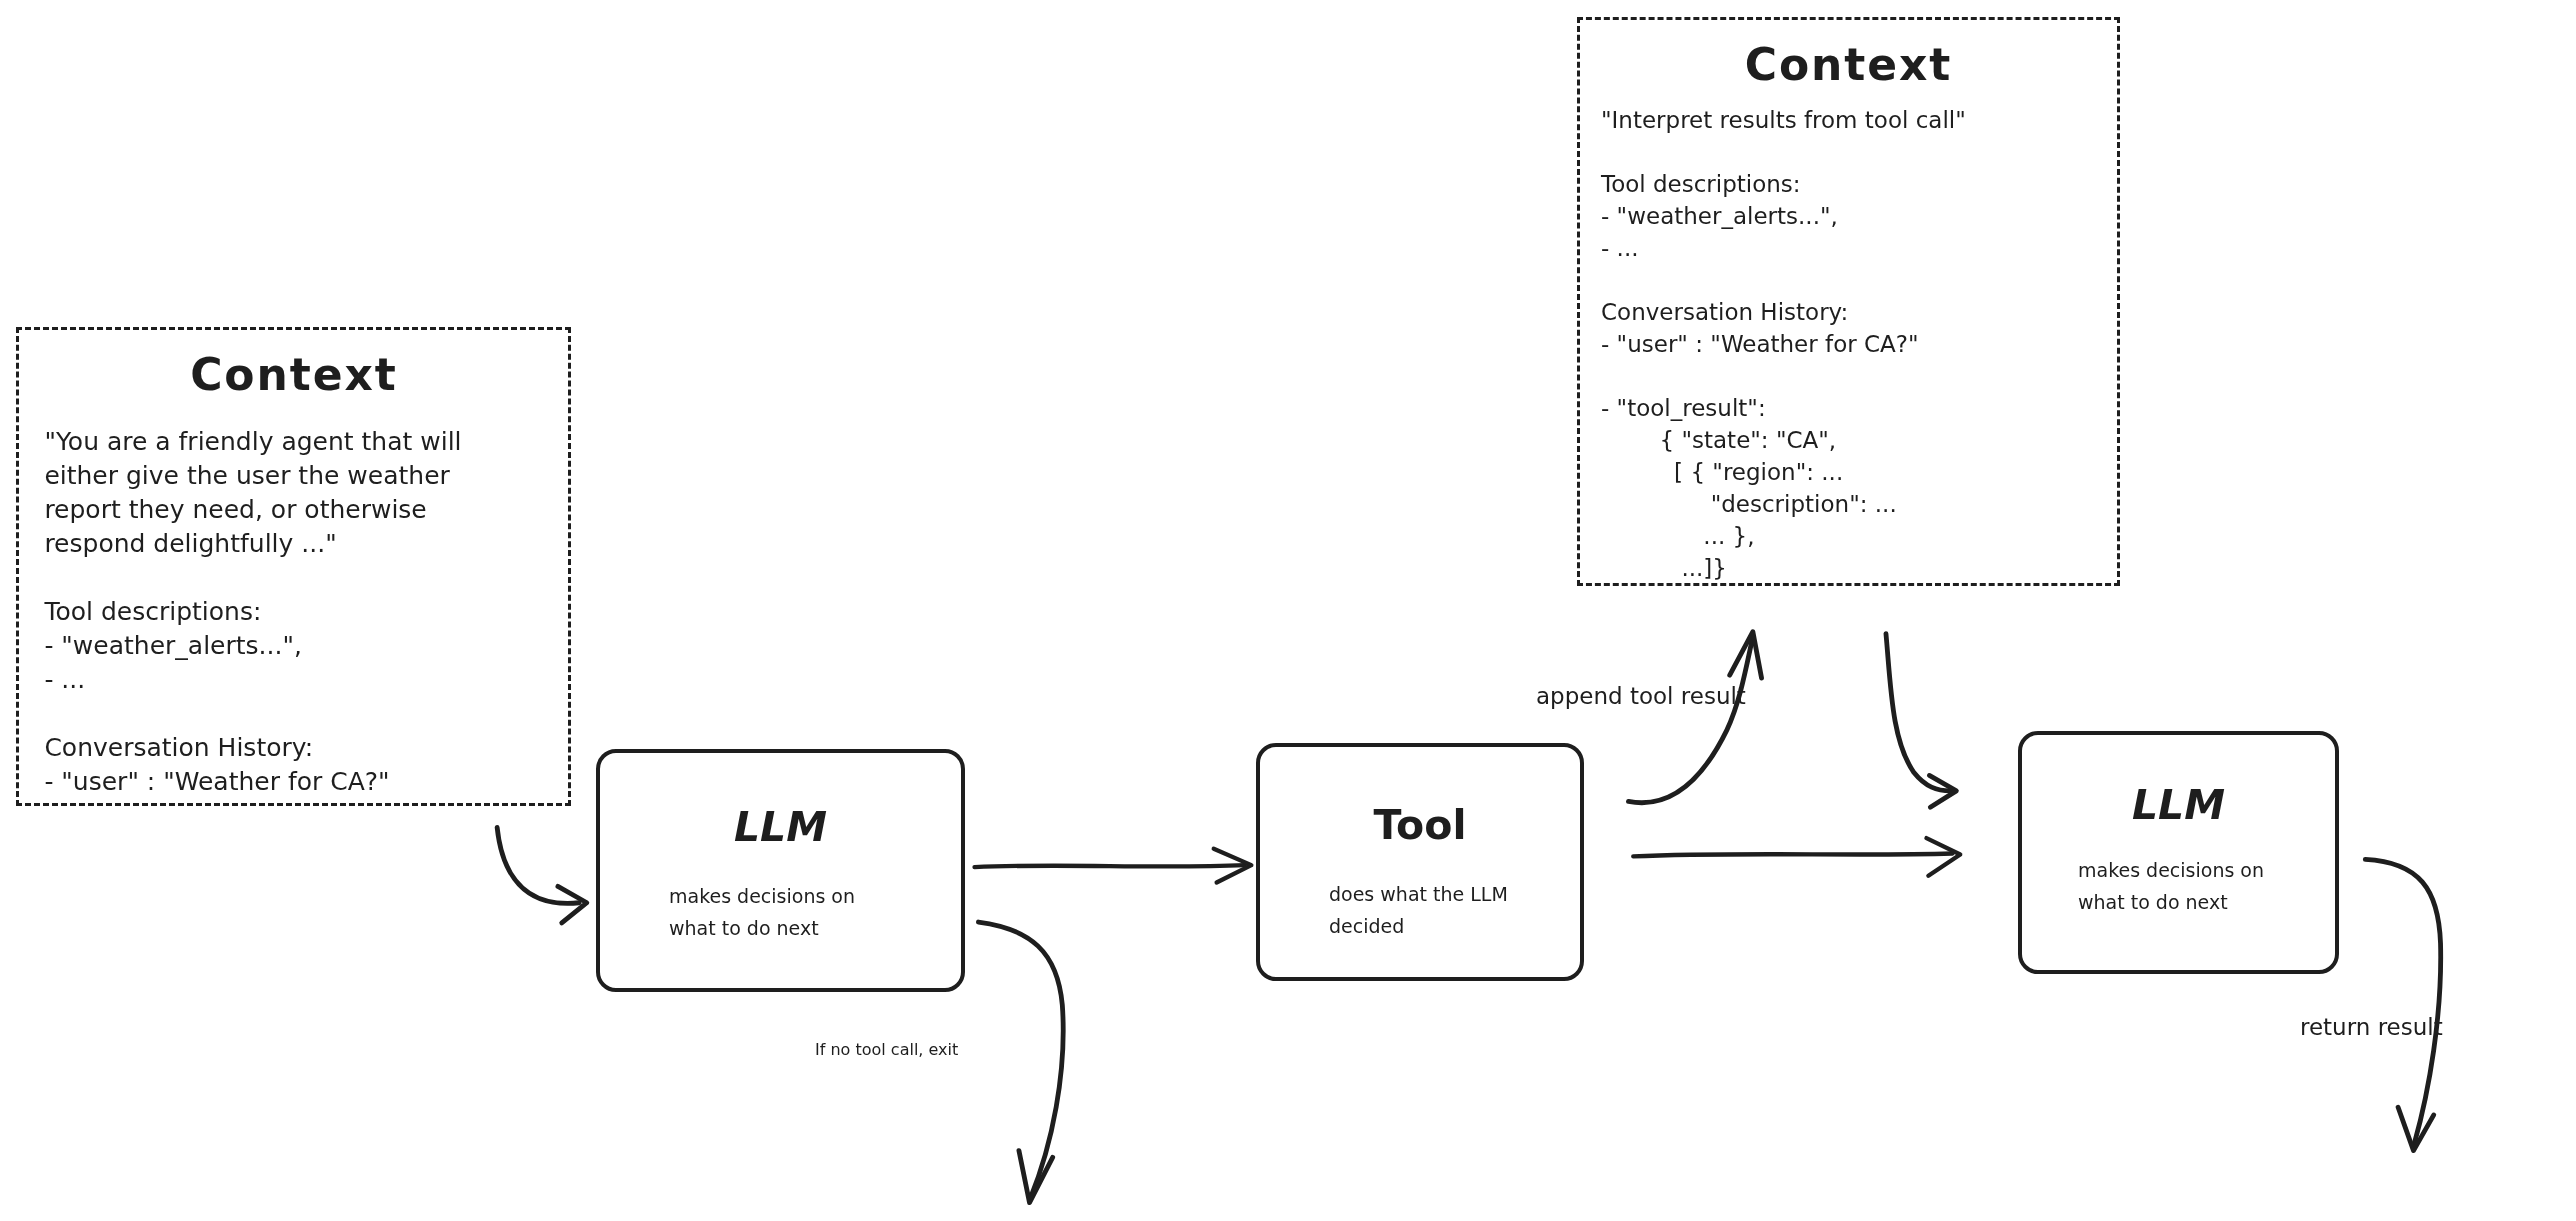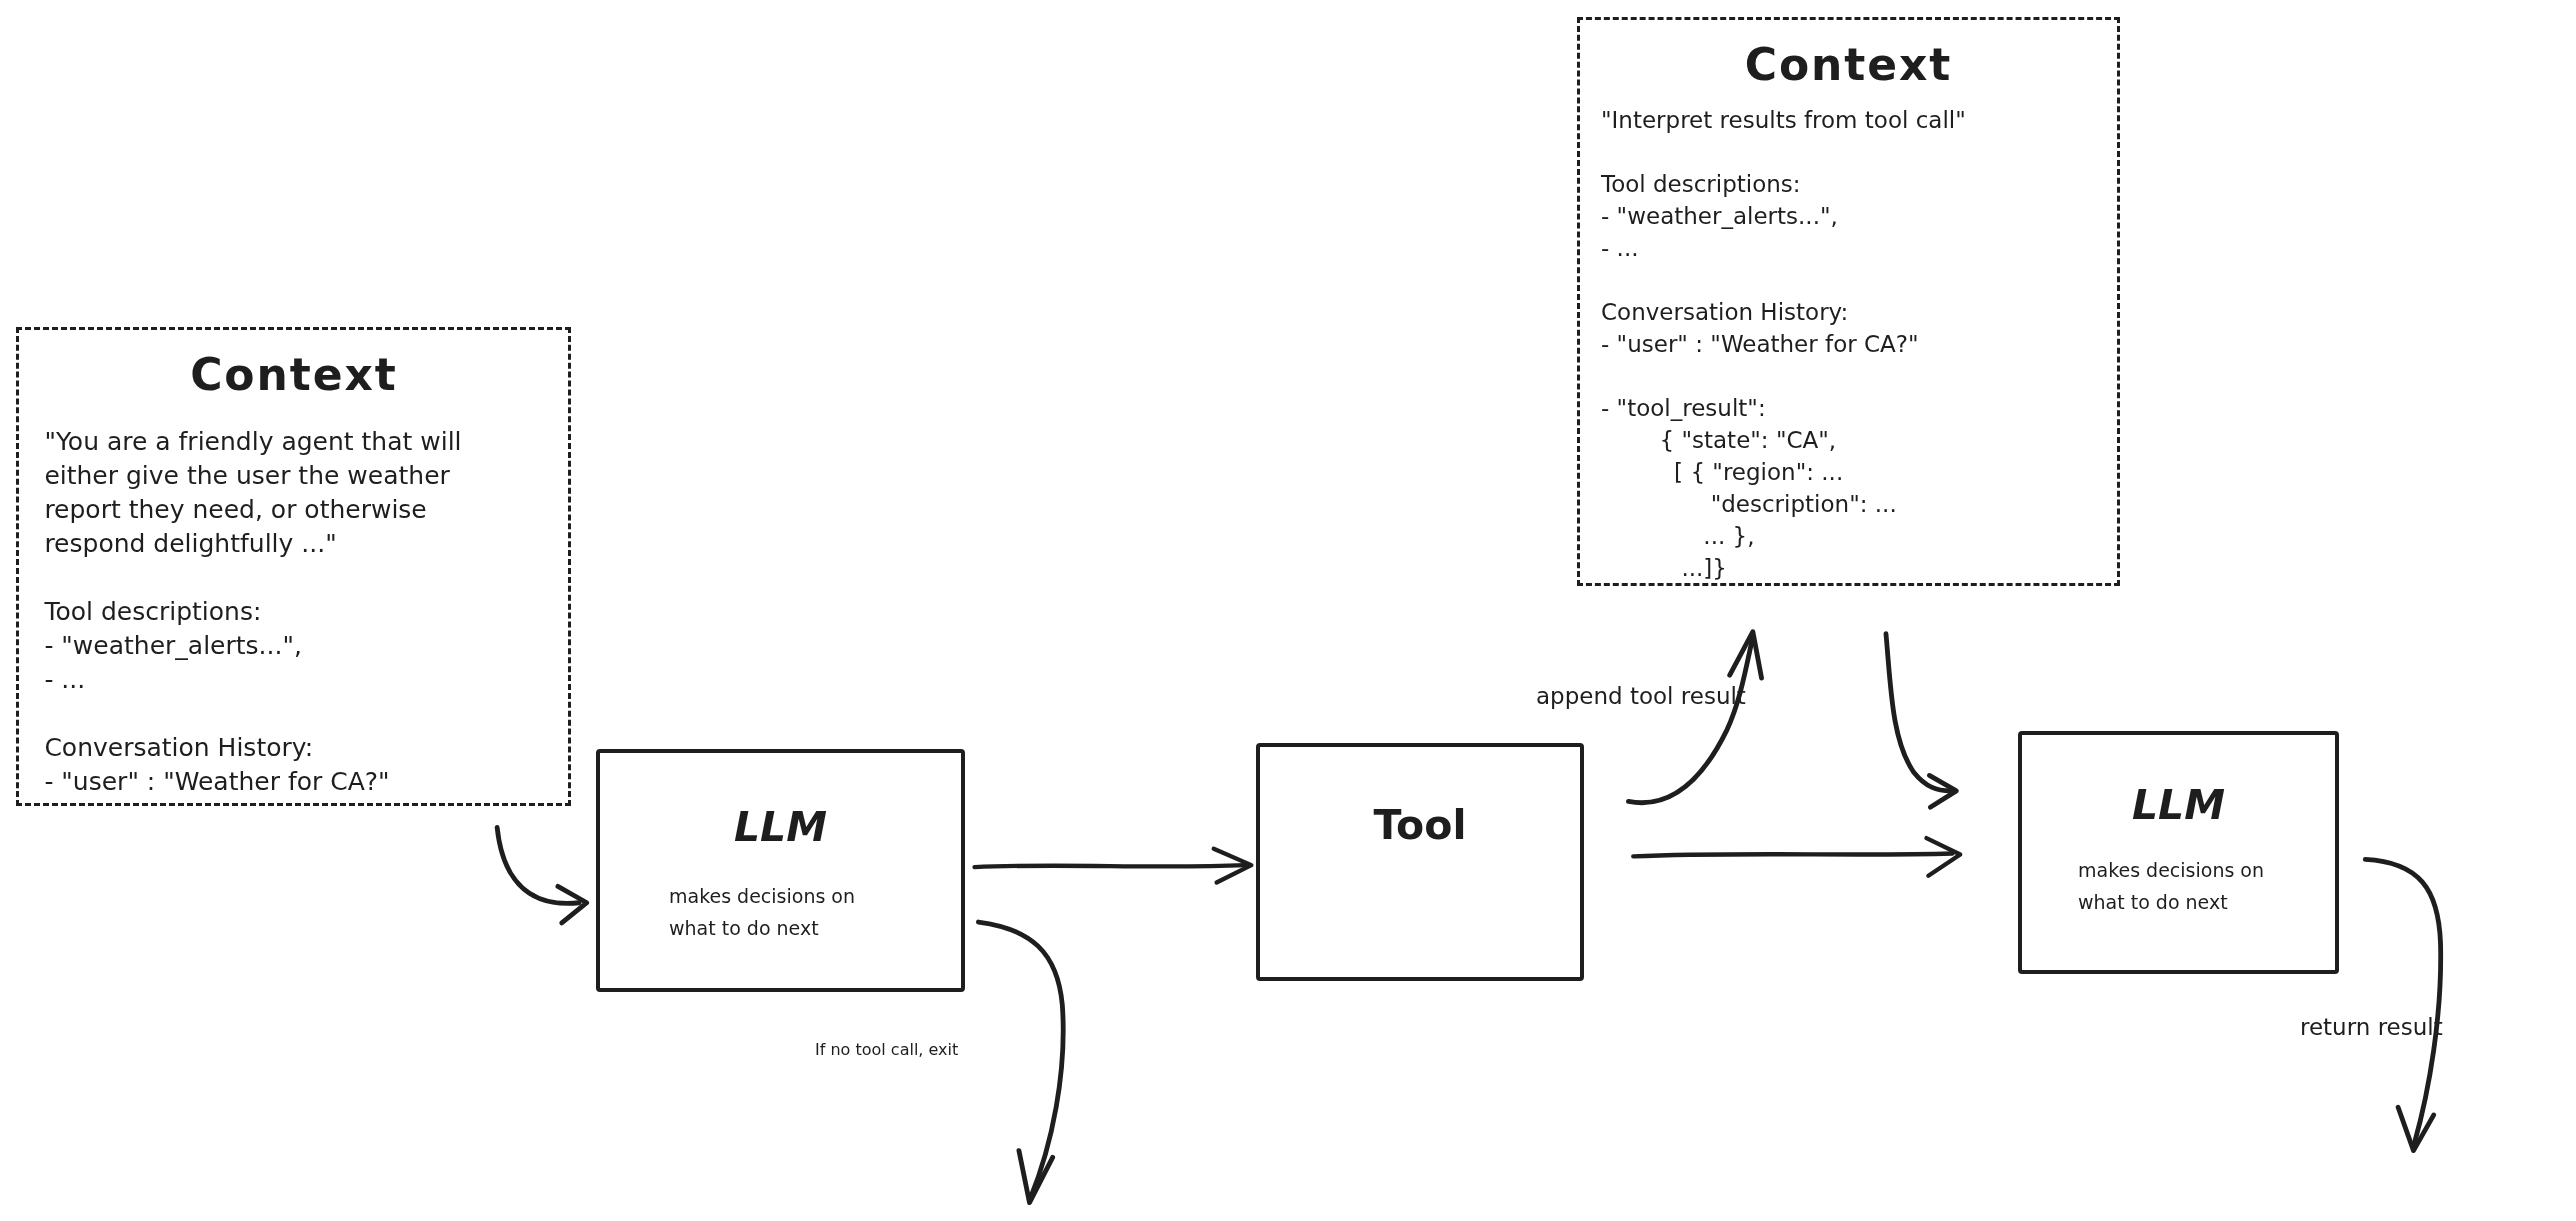--- a/index.html
+++ b/index.html
@@ -43,21 +43,21 @@
   #context-top .ctx-body {
     font-size: 23px;
     line-height: 32px;
     margin: 13.5px 0 0 21px;
   }
 
   
   .node-box {
     position: absolute;
     border: 4.8px solid #1e1e1e;
-    border-radius: 4px;
+    border-radius: 20px;
     box-sizing: border-box;
     background: #ffffff;
   }
   #llm1 { left: 596px;  top: 749px; width: 369px; height: 243px; }
   #tool { left: 1256px; top: 743px; width: 328px; height: 238px; }
   #llm2 { left: 2018px; top: 731px; width: 321px; height: 243px; }
 
   .node-title {
     text-align: center;
     font-size: 41px;
@@ -143,20 +143,22 @@
   </div>
 
   <div class="node-box" id="llm1">
     <div class="node-title italic">LLM</div>
     <div class="node-sub">makes decisions on
 what to do next</div>
   </div>
 
   <div class="node-box" id="tool">
     <div class="node-title">Tool</div>
+    <div class="node-sub">does what the LLM
+decided</div>
   </div>
 
   <div class="node-box" id="llm2">
     <div class="node-title italic">LLM</div>
     <div class="node-sub">makes decisions on
 what to do next</div>
   </div>
 
   <div class="arrow-label" id="label-append">append tool result</div>
   <div class="arrow-label" id="label-exit">If no tool call, exit</div>

